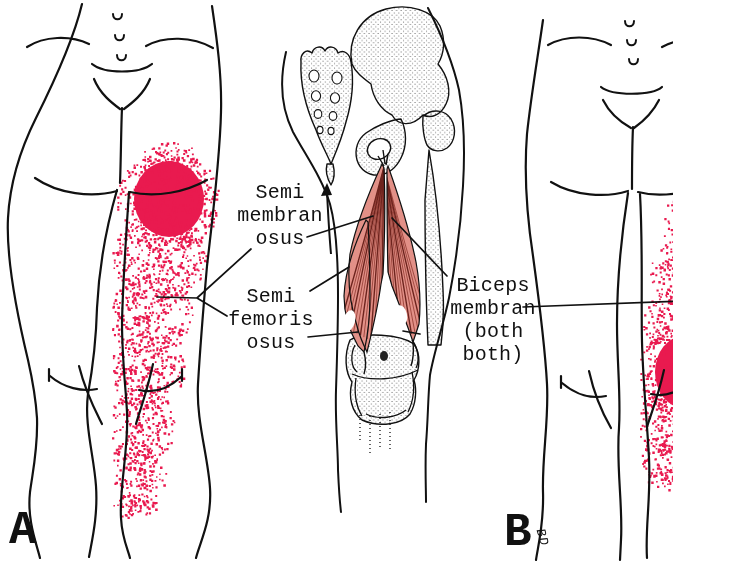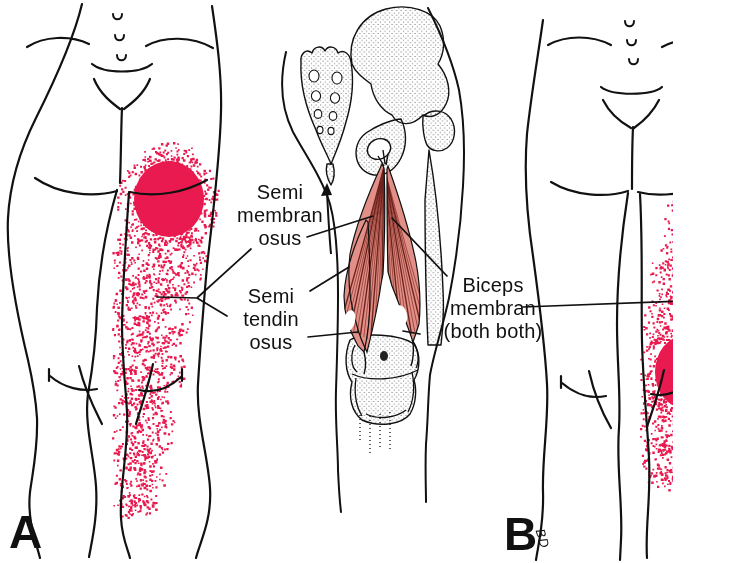--- a/index.html
+++ b/index.html
@@ -1,17 +1,17 @@
 <!DOCTYPE html>
 <html><head>
 <meta charset="utf-8">
 <style>
   html,body{margin:0;padding:0;background:#fff;}
   #stage{position:relative;width:673px;height:563px;background:#fff;overflow:hidden;
-         font-family:Liberation Sans, sans-serif;color:#111;}
+         font-family:Liberation Mono, monospace;color:#111;}
   #art{position:absolute;left:0;top:0;}
   .lbl{position:absolute;font-size:20px;line-height:23px;text-align:center;
        letter-spacing:.2px;color:#111;}
   .panel-letter{position:absolute;font-size:46px;font-weight:bold;color:#111;}
   #signature{position:absolute;left:547px;top:527px;font-size:13px;font-style:italic;
              transform:rotate(74deg);transform-origin:left top;color:#111;letter-spacing:1px;}
 </style>
 </head>
 <body>
 
@@ -181,21 +181,21 @@
   </g>
 </svg>
 
 <div class="lbl" id="lbl-semit" style="left:228px;top:181px;width:104px;">
   <div>Semi</div>
   <div>membran</div>
   <div>osus</div>
 </div>
 <div class="lbl" id="lbl-semim" style="left:219px;top:285px;width:104px;">
   <div>Semi</div>
-  <div>tendin</div>
+  <div>femoris</div>
   <div>osus</div>
 </div>
 <div class="lbl" id="lbl-biceps" style="left:418px;top:274px;width:126px;padding-left:12px;">
   <div>Biceps</div>
   <div>membran</div>
   <div>(both both)</div>
 </div>
 
 <div class="panel-letter" style="left:9px;top:505px;">A</div>
 <div class="panel-letter" style="left:504px;top:507px;">B</div>

